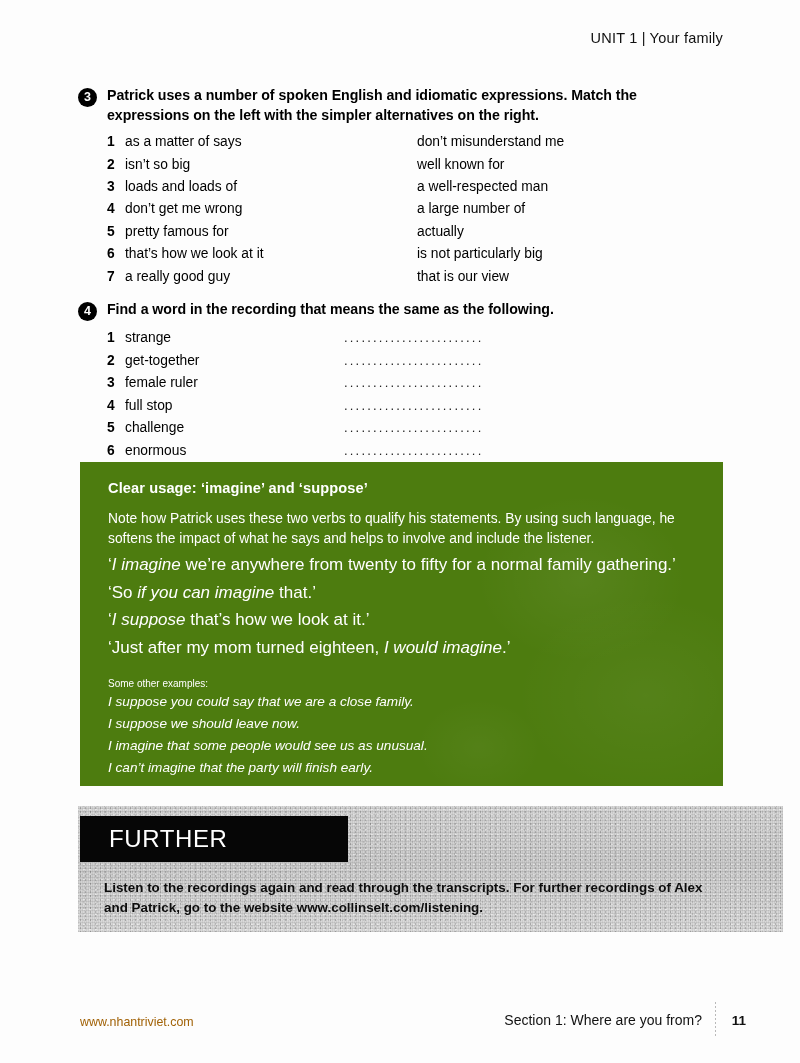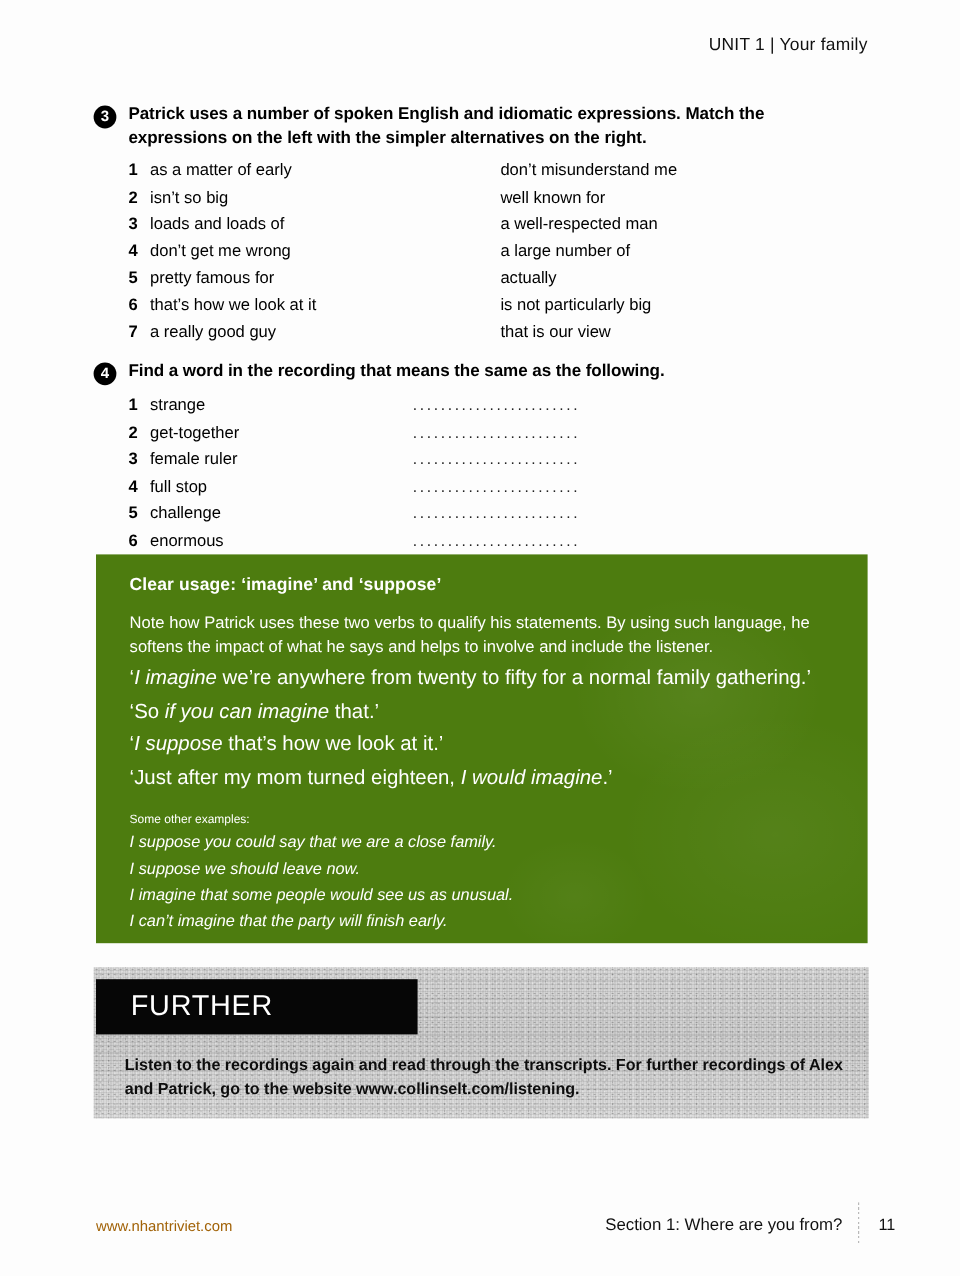--- a/index.html
+++ b/index.html
@@ -167,21 +167,21 @@
     font-size: 13.6px;
     font-style: italic;
     line-height: 1.62;
   }
 
   
   .further {
     position: absolute;
     left: 78px;
     top: 806px;
-    width: 646px;
+    width: 705px;
     height: 126px;
     overflow: hidden;
     background:
       repeating-linear-gradient(0deg,
         rgba(0,0,0,.10) 0px, rgba(0,0,0,.10) 1px,
         rgba(0,0,0,.03) 1px, rgba(0,0,0,.03) 3px),
       repeating-linear-gradient(90deg,
         rgba(0,0,0,.07) 0px, rgba(0,0,0,.07) 1px,
         rgba(0,0,0,.015) 1px, rgba(0,0,0,.015) 2px),
       linear-gradient(180deg, #e2e2e2 0%, #d8d8d8 45%, #e6e6e6 100%);
@@ -249,40 +249,40 @@
     top: 1002px;
     width: 1px;
     height: 34px;
     background: repeating-linear-gradient(180deg, #b9b9b9 0 2px, transparent 2px 4px);
   }
   .footer-page {
     position: absolute;
     right: 54px;
     top: 1013px;
     font-size: 13.5px;
-    font-weight: normal;
+    font-weight: bold;
     color: #111;
   }
 </style>
 </head>
 <body>
 
 <div class="page">
 
   <div class="running-head">UNIT 1 | Your family</div>
 
   <div class="exercise" style="top:86px;">
     <div class="ex-head">
       <div class="num-circle">3</div>
       <div class="ex-instruction">Patrick uses a number of spoken English and idiomatic expressions. Match the expressions on the left with the simpler alternatives on the right.</div>
     </div>
     <div class="match-list">
       <div class="match-row">
         <span class="m-num">1</span>
-        <span class="m-left">as a matter of early</span>
+        <span class="m-left">as a matter of says</span>
         <span class="m-right">don’t misunderstand me</span>
       </div>
       <div class="match-row">
         <span class="m-num">2</span>
         <span class="m-left">isn’t so big</span>
         <span class="m-right">well known for</span>
       </div>
       <div class="match-row">
         <span class="m-num">3</span>
         <span class="m-left">loads and loads of</span>

